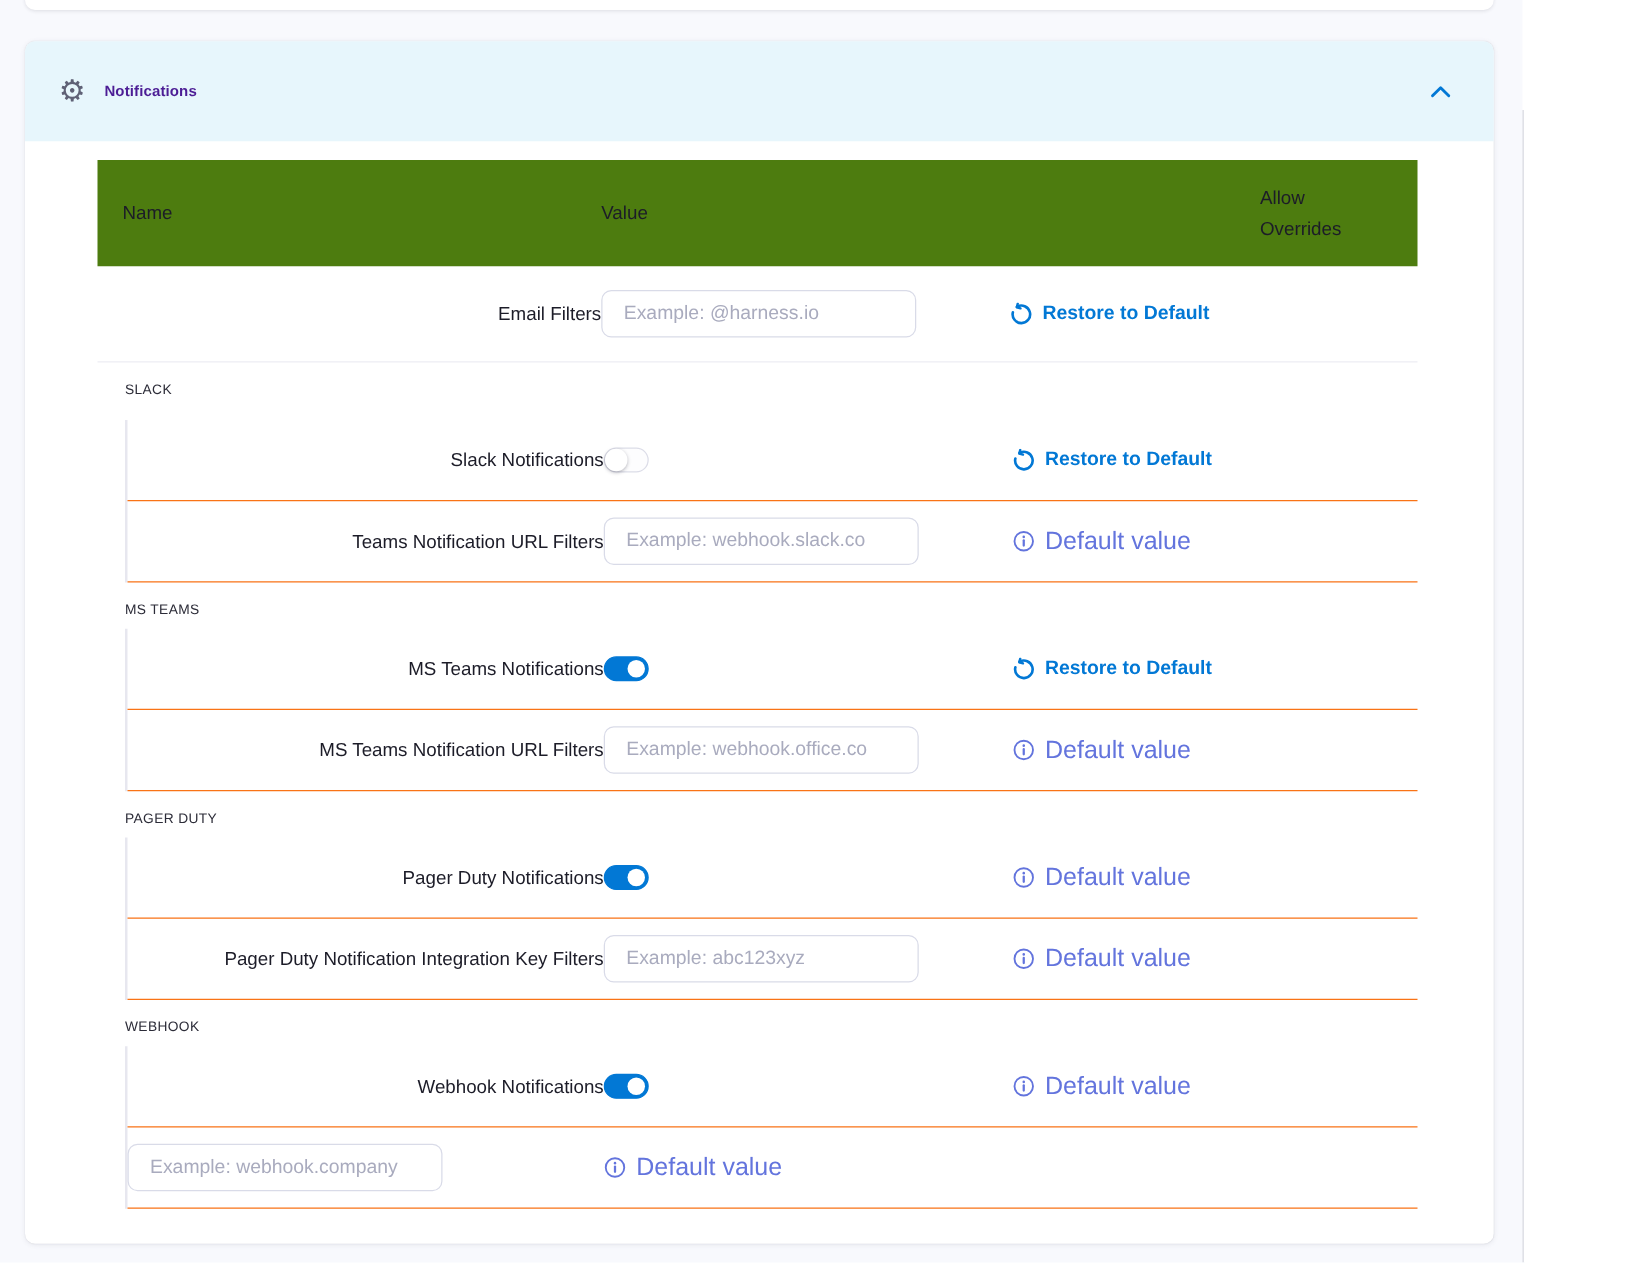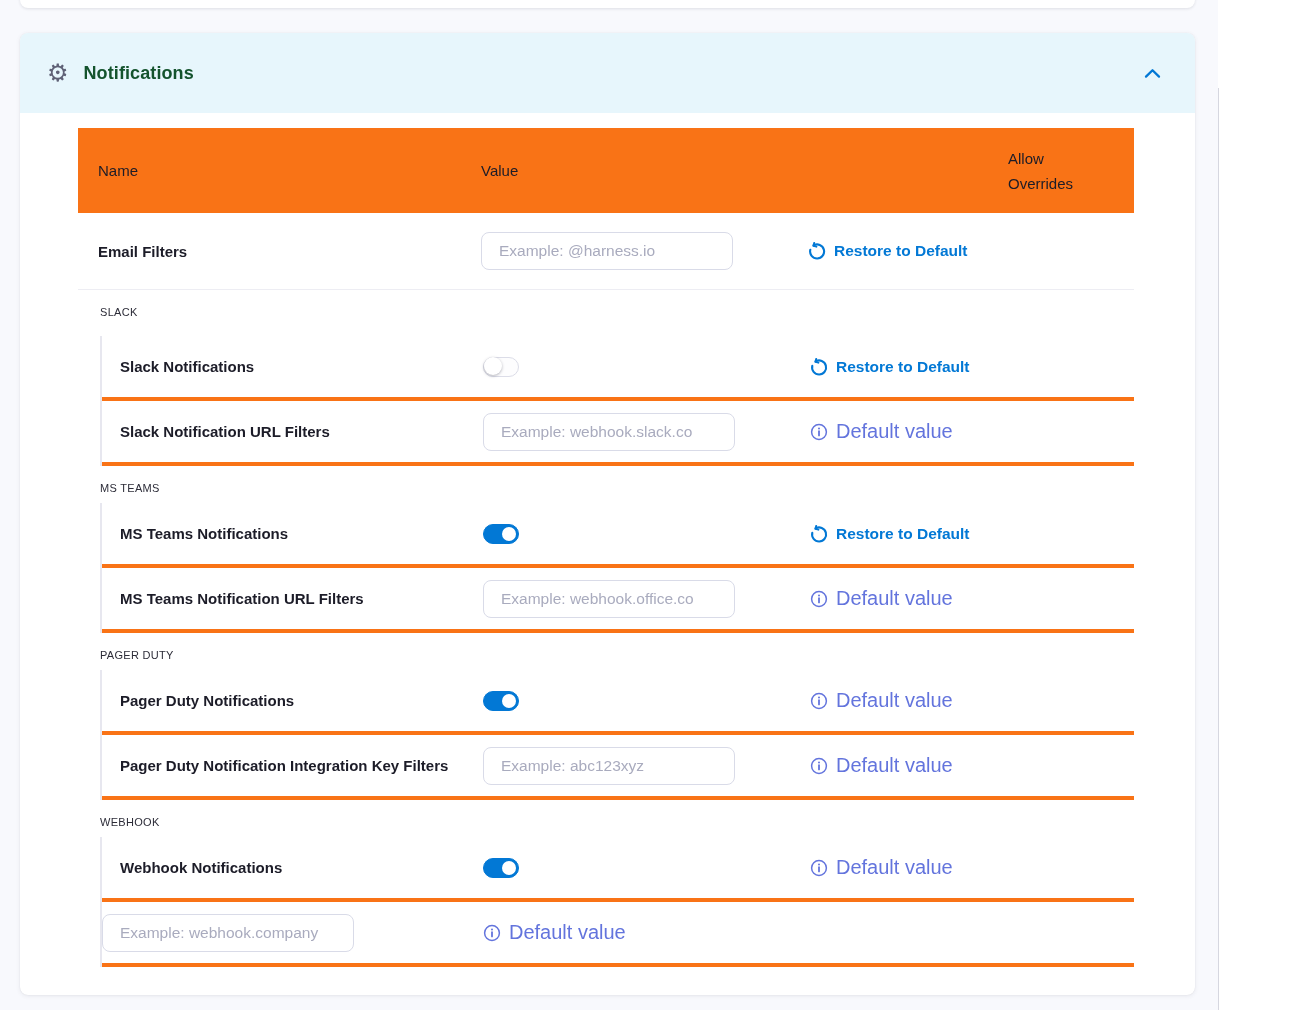--- a/index.html
+++ b/index.html
@@ -17,39 +17,39 @@
   .prev-card { position:absolute; left:20px; top:-14px; width:1175px; height:22px;
     background:#ffffff; border-radius:8px; box-shadow:0 1px 3px rgba(40,41,61,.12); }
 
   .card { position:absolute; left:20px; top:33px; width:1175px; height:962px;
     background:#ffffff; border-radius:8px;
     box-shadow:0 0 1px rgba(40,41,61,.12), 0 1px 4px rgba(96,97,112,.12); }
 
   .card-header { height:80px; background:#e7f6fc; border-radius:8px 8px 0 0;
     display:flex; align-items:center; padding:0 30px 0 27px; }
   .gear { font-family:"DejaVu Sans", sans-serif; font-size:24px; color:#5f6176; margin-right:15px; line-height:1; }
-  .card-title { font-size:18px; font-weight:700; color:#14532d; flex:1; letter-spacing:.1px; }
+  .card-title { font-size:12px; font-weight:700; color:#4c1d95; flex:1; letter-spacing:.1px; }
   .collapse-btn { background:none; border:none; cursor:pointer; display:flex; align-items:center; padding:4px; }
 
   .table { margin:15px 0 0 58px; width:1056px; }
   .grid-row { display:grid; grid-template-columns:403px 327px 200px 126px; align-items:center; }
 
-  .thead { background:#f97316; height:85px; }
+  .thead { background:#4d7c0f; height:85px; }
   .th { font-size:15px; font-weight:500; color:#1c1c28; }
   .th-name { padding-left:20px; }
   .th-overrides { padding-right:46px; line-height:25px; }
 
   .email-row { height:77px; border-bottom:1px solid #ededf3; }
-  .row-label { font-size:15px; font-weight:700; color:#1c1c28; padding-left:20px; white-space:nowrap; }
+  .row-label { font-size:15px; font-weight:400; color:#1c1c28; padding-left:20px; white-space:nowrap;text-align:right; }
 
   .group-label { font-size:11px; font-weight:400; color:#2c2c38; letter-spacing:.3px;
     padding:16px 0 9px 22px; }
   .group-label.first { padding-bottom:18px; }
   .group { margin-left:22px; border-left:2px solid #e7e7ef; }
-  .group .grid-row { grid-template-columns:381px 327px 200px 102px; height:65px; border-bottom:4px solid #f97316; }
+  .group .grid-row { grid-template-columns:381px 327px 200px 102px; height:65px; border-bottom:1px solid #f97316; }
   .group .row-label { padding-left:18px; }
 
   .text-input { width:252px; height:38px; border:1px solid #d9dbe8; border-radius:8px;
     padding:0 17px; font-size:15.5px; font-family:"Liberation Sans", sans-serif;
     color:#22222a; background:#fff; outline:none; }
   .text-input::placeholder { color:#a9abbe; }
 
   .toggle { width:36px; height:20px; border-radius:10px; border:1.5px solid #dcdde8;
     background:#fdfdfe; position:relative; cursor:pointer; }
   .toggle .knob { position:absolute; left:0; top:-0.5px; width:18px; height:18px; border-radius:50%;
@@ -133,21 +133,21 @@
           <span class="ic">
               <svg width="18" height="18" viewBox="0 0 18 18">
                 <use href="#i-restore"></use>
               </svg>
             </span>
           <span>Restore to Default</span>
         </div>
         <div></div>
       </div>
       <div class="grid-row">
-        <div class="row-label">Slack Notification URL Filters</div>
+        <div class="row-label">Teams Notification URL Filters</div>
         <div><input class="text-input" type="text" placeholder="Example: webhook.slack.co" style=""></div>
         <div class="action action-info">
           <span class="ic">
               <svg width="18" height="18" viewBox="0 0 18 18">
                 <use href="#i-info"></use>
               </svg>
             </span>
           <span>Default value</span>
         </div>
         <div></div>

